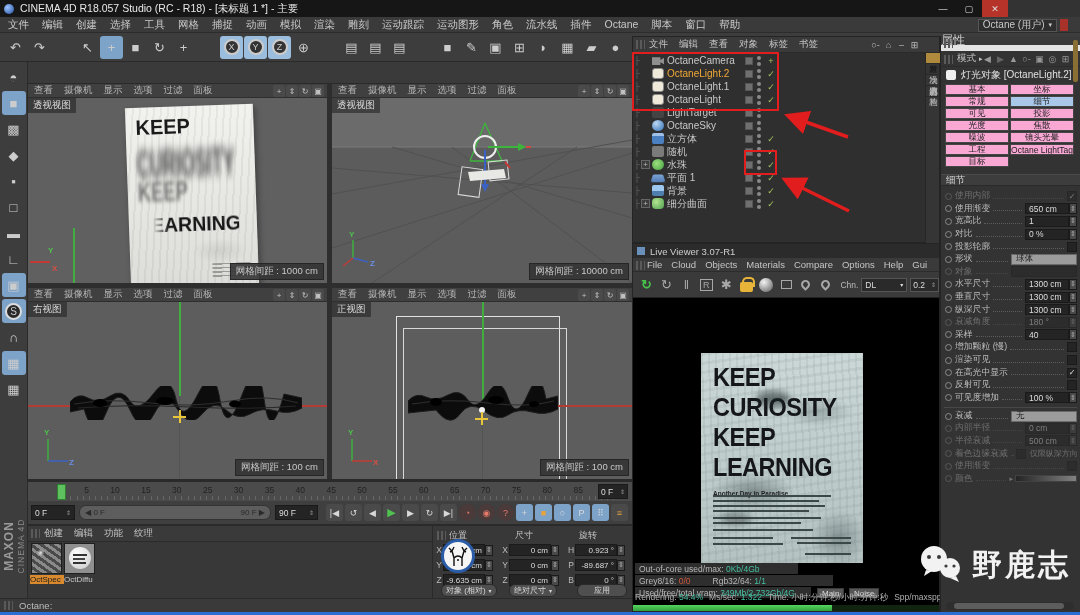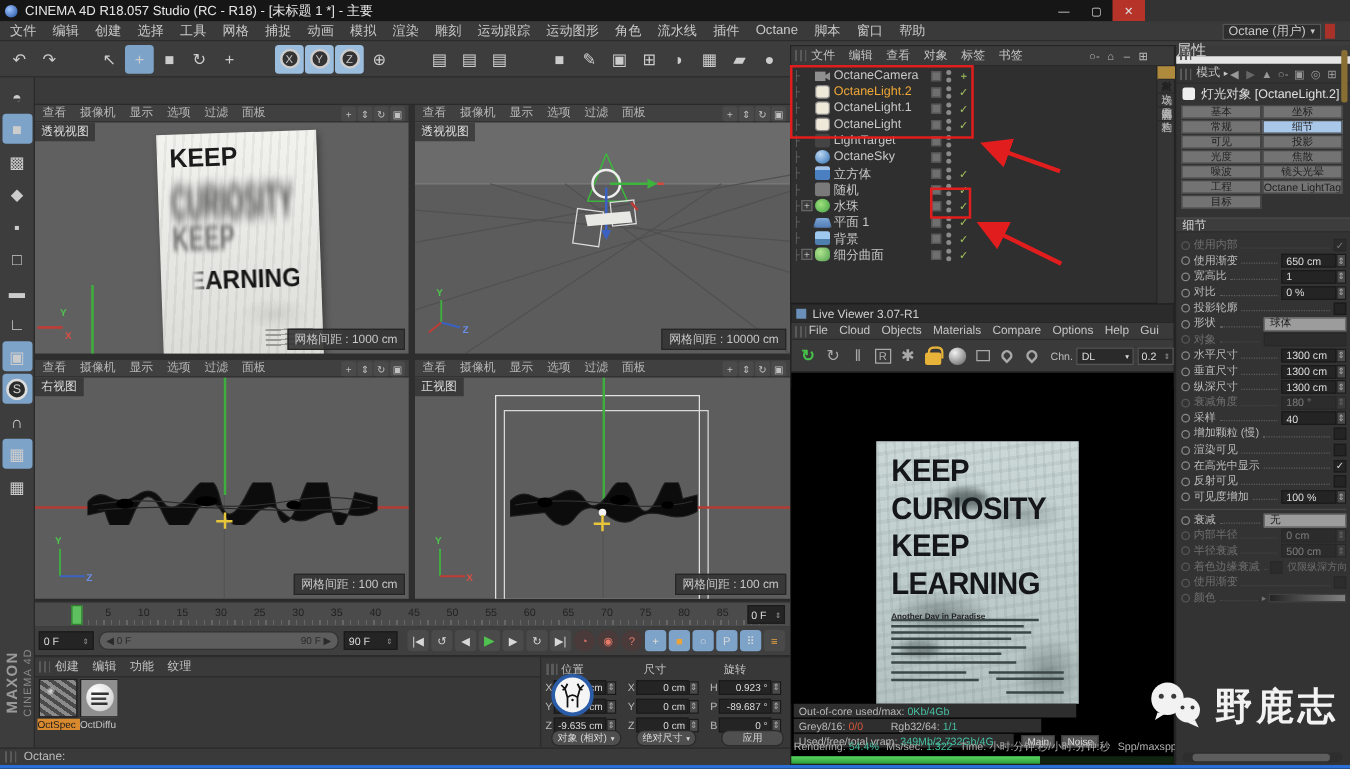--- a/index.html
+++ b/index.html
@@ -1,20 +1,20 @@
 <!DOCTYPE html>
 <html><head>
 <meta charset="utf-8">
 <style>
 *{box-sizing:border-box;margin:0;padding:0}
 body{width:1080px;height:615px;position:relative;background:#333;overflow:hidden;
  font-family:"Liberation Sans",sans-serif;color:#ccc;font-size:11px}
 .ab{position:absolute}
 
-.titlebar{left:0;top:0;width:916px;height:17px;background:#161616;display:flex;align-items:center;padding-left:4px}
+.titlebar{left:0;top:0;width:1008px;height:17px;background:#161616;display:flex;align-items:center;padding-left:4px}
 .titlebar .appico{width:10px;height:10px;border-radius:50%;background:radial-gradient(circle at 35% 35%,#9fc3ff,#1d4f9e);margin-right:6px}
 .titlebar .t{color:#e8e8e8;font-size:10.5px}
 .winbtn{width:26px;height:17px;display:flex;align-items:center;justify-content:center;color:#ddd;font-size:9px}
 .winbtn.close{background:#b6332a}
 .menubar{left:0;top:17px;width:1080px;height:16px;background:#3a3a3a;display:flex;align-items:center;padding-left:8px;border-bottom:1px solid #2c2c2c}
 .menubar span.mi{margin-right:13px;font-size:10.5px;color:#c9c9c9;white-space:nowrap}
 .layoutsel{position:absolute;right:12px;top:1px;height:14px;display:flex;align-items:center;color:#c9c9c9;font-size:10px}
 .layoutsel .box{border:1px solid #555;background:#2e2e2e;padding:0 4px;height:13px;display:flex;align-items:center}
 .redsq{width:8px;height:12px;background:#a8322a;margin-left:3px}
 .toolbar{left:0;top:33px;width:1080px;height:29px;background:#3d3d3d;border-bottom:1px solid #2a2a2a;display:flex;align-items:center;padding-left:4px}
@@ -111,21 +111,21 @@
 .ptiny{position:absolute;background:#3c4848;height:2px}
 
 .attr{left:940px;top:36px;width:140px;height:576px;background:#333;border-left:1px solid #242424}
 .attrhead{height:15px;background:#3a3a3a;display:flex;align-items:center;padding-left:0;font-size:12px;color:#d0d0d0;position:relative;border-bottom:6px solid #e5e5e5}
 .moderow{height:16px;display:flex;align-items:center;padding-left:16px;font-size:9.5px;color:#c5c5c5;position:relative;border-bottom:1px solid #2c2c2c}
 .modeicons{position:absolute;right:8px;display:flex}
 .modeicons span{width:13px;text-align:center;font-size:9px;color:#999}
 .objrow{height:16px;display:flex;align-items:center;padding-left:5px;font-size:10px;color:#e0e0e0}
 .objrow .ic{width:10px;height:10px;background:#efefef;border-radius:2px;margin-right:5px}
 .tabs{display:flex;flex-wrap:wrap;padding:1px 4px;width:140px}
-.tab{width:64px;height:11px;margin:0 1px 1px 0;background:#737373;color:#1d1d1d;font-size:8.5px;display:flex;align-items:center;justify-content:center;border:1px solid #454545;white-space:nowrap;overflow:hidden}
+.tab{width:64px;height:11px;margin:0 1px 1px 0;background:#f9a8d4;color:#1d1d1d;font-size:8.5px;display:flex;align-items:center;justify-content:center;border:1px solid #454545;white-space:nowrap;overflow:hidden}
 .tab[data-sel="1"]{background:#a9c7e8}
 .asection{height:12px;background:#3d3d3d;border-top:1px solid #4a4a4a;border-bottom:1px solid #2a2a2a;color:#d8d8d8;font-size:9.5px;display:flex;align-items:center;padding-left:5px;margin-top:5px}
 .arows{padding:4px 3px 0 3px}
 .arow{height:12.6px;display:flex;align-items:center;position:relative}
 .arow[data-gray="1"]{opacity:.42}
 .arow[data-sep="1"]{border-top:1px solid #484848;margin-top:3px;padding-top:2px;height:15px}
 .knob{width:7px;height:7px;border:1px solid #8a8a8a;border-radius:50%;margin:0 3px 0 1px;flex:none}
 .albl{font-size:8.8px;color:#bdbdbd;white-space:nowrap}
 .lead{flex:1;border-bottom:1px dotted #5c5c5c;margin:0 3px;height:1px;min-width:2px;transform:translateY(2px)}
 .ctl-field,.ctl-drop,.ctl-check,.ctl-obj,.ctl-color{display:none;align-items:center}
@@ -1106,21 +1106,21 @@
       <div class="ptiny" style="left:12px;top:176px;width:100px"></div>
       <div class="ptiny" style="left:90px;top:184px;width:60px"></div>
       <div class="ptiny" style="left:96px;top:189px;width:54px"></div>
       <div class="ptiny" style="left:12px;top:184px;width:60px"></div>
       <div class="ptiny" style="left:12px;top:190px;width:70px"></div>
       <div class="ptiny" style="left:104px;top:200px;width:46px"></div>
       <div class="smudge" style="left:20px;top:160px;width:30px;height:12px;background:rgba(30,40,40,.4)"></div>
     </div>
   </div>
 
-  <div class="inforow" style="top:319px;width:226px">
+  <div class="inforow" style="top:319px;width:163px">
     <span>Out-of-core used/max:</span>&nbsp;<span class="teal">0Kb/4Gb</span>
   </div>
   <div class="inforow" style="top:331px;width:198px">
     <span>Grey8/16:</span>&nbsp;<span class="redv">0/0</span>
     <span style="margin-left:22px">Rgb32/64:</span>&nbsp;<span class="teal">1/1</span>
   </div>
   <div class="inforow" style="top:343px;width:176px">
     <span>Used/free/total vram:</span>&nbsp;<span class="teal">349Mb/2.732Gb/4G</span>
   </div>
   <span class="lvbtn" style="position:absolute;left:180px;top:344px">Main</span>

